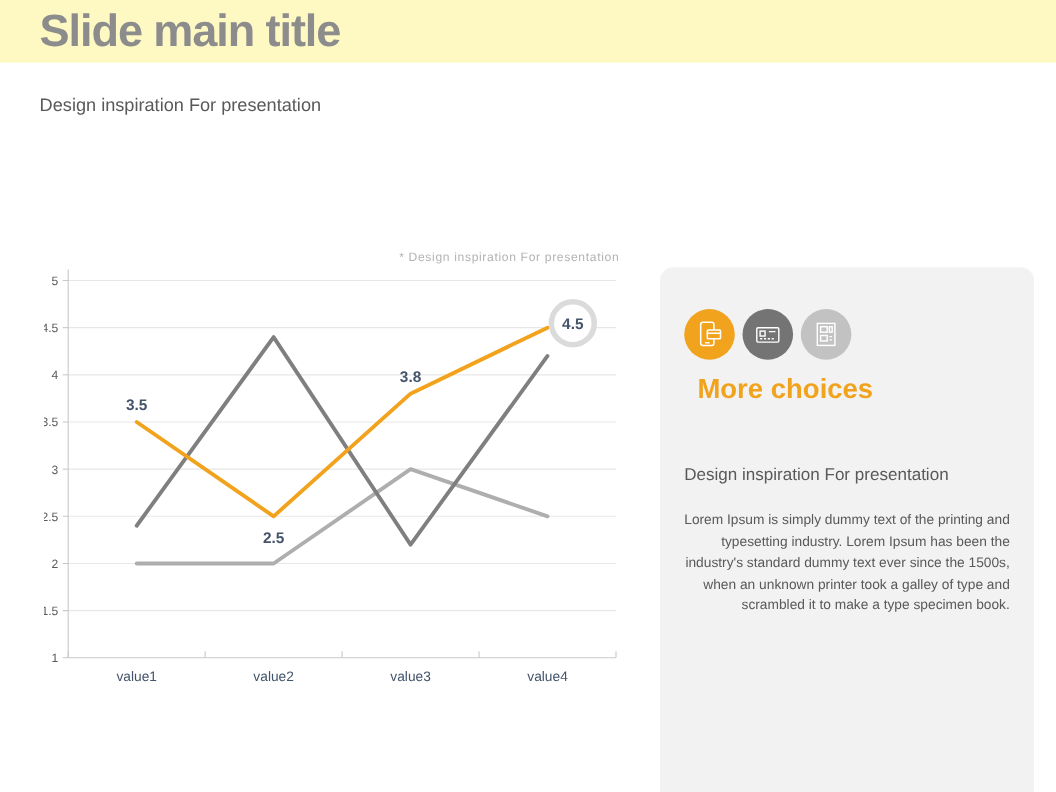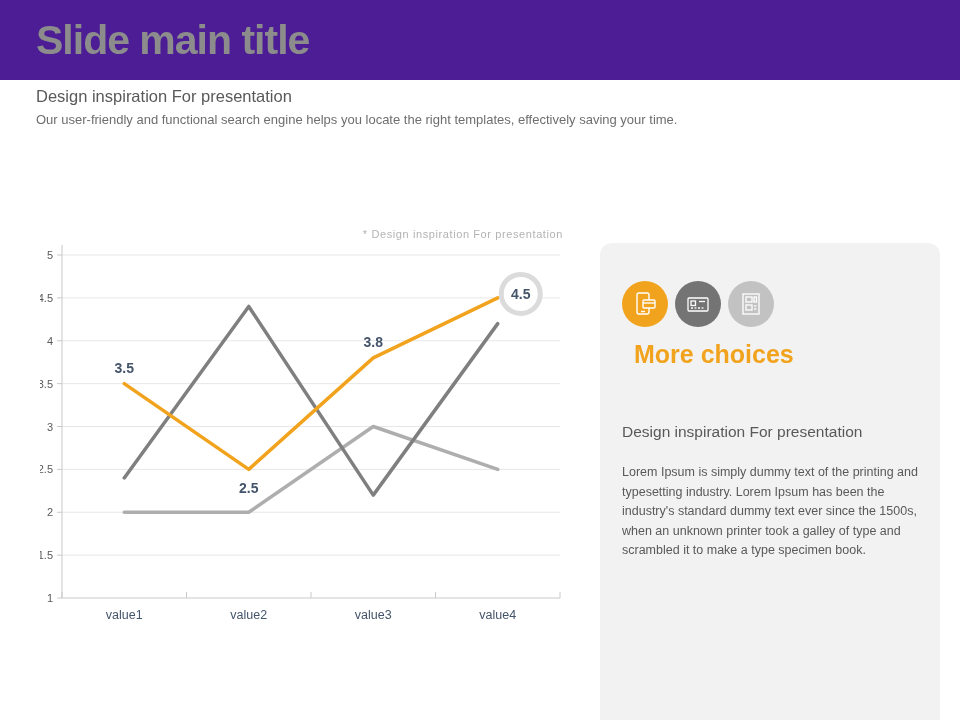--- a/index.html
+++ b/index.html
@@ -1,50 +1,49 @@
 <!DOCTYPE html>
 <html><head>
 <meta charset="utf-8">
 <style>
   html,body{margin:0;padding:0;background:#fff;}
   .slide{position:relative;width:960px;height:720px;background:#ffffff;overflow:hidden;
          font-family:"Liberation Sans","DejaVu Sans",sans-serif;}
-  .titlebar{position:absolute;left:0;top:0;width:960px;height:80px;background:#4c1d95;
+  .titlebar{position:absolute;left:0;top:0;width:960px;height:57px;background:#fef9c3;
             display:flex;align-items:center;}
   .titlebar h1{margin:0 0 0 36px;font-size:41px;font-weight:bold;color:#8C8C8C;
                letter-spacing:-1px;}
   .subtitle{position:absolute;left:36px;top:87px;font-size:16.5px;color:#595959;}
   .description{position:absolute;left:36px;top:112px;font-size:13px;color:#6E6E6E;}
   .chart-area{position:absolute;left:40px;top:225px;width:525px;height:400px;}
   .chart-annotation{position:absolute;right:2px;top:3px;font-size:11px;color:#B3B3B3;
                     letter-spacing:0.6px;z-index:2;text-align:right;}
   #chart-svg{position:absolute;left:0;top:0;}
   .card{position:absolute;left:600px;top:243px;width:340px;height:477px;background:#F2F2F2;
         border-radius:12px 12px 0 0;}
   .icon-row{position:absolute;left:22px;top:38px;display:flex;gap:7px;}
   .icon-circle{width:46px;height:46px;border-radius:50%;display:flex;align-items:center;
                justify-content:center;}
   .icon-circle svg{display:block;}
   .card-heading{position:absolute;left:22px;top:84px;margin:12px;font-size:25px;font-weight:bold;
                 line-height:31px;color:#F2A31E;}
   .card-subheading{position:absolute;left:22px;top:180px;font-size:15.5px;color:#595959;}
   .card-body{position:absolute;left:22px;top:220px;width:296px;margin:0;font-size:12.5px;
-             line-height:19.5px;color:#595959;}
+             line-height:19.5px;color:#595959;text-align:right;}
 </style>
 </head>
 <body>
 
 <div class="slide">
 
   <header class="titlebar">
     <h1>Slide main title</h1>
   </header>
 
   <div class="subtitle">Design inspiration For presentation</div>
-  <div class="description">Our user-friendly and functional search engine helps you locate the right templates, effectively saving your time.</div>
 
   <div class="chart-area">
     <div class="chart-annotation">* Design inspiration For presentation</div>
     <svg id="chart-svg" width="525" height="400" viewBox="0 0 525 400">
         <line x1="22" y1="30" x2="520" y2="30" stroke="#E7E7E7" stroke-width="1"></line>
         <line x1="17" y1="30" x2="22" y2="30" stroke="#C9C9C9" stroke-width="1"></line>
         <text x="13" y="34" text-anchor="end" fill="#595959" font-size="11" font-weight="normal" font-family="&quot;Liberation Sans&quot;,&quot;DejaVu Sans&quot;,sans-serif">5</text>
         <line x1="22" y1="72.875" x2="520" y2="72.875" stroke="#E7E7E7" stroke-width="1"></line>
         <line x1="17" y1="72.875" x2="22" y2="72.875" stroke="#C9C9C9" stroke-width="1"></line>
         <text x="13" y="76.875" text-anchor="end" fill="#595959" font-size="11" font-weight="normal" font-family="&quot;Liberation Sans&quot;,&quot;DejaVu Sans&quot;,sans-serif">4.5</text>

